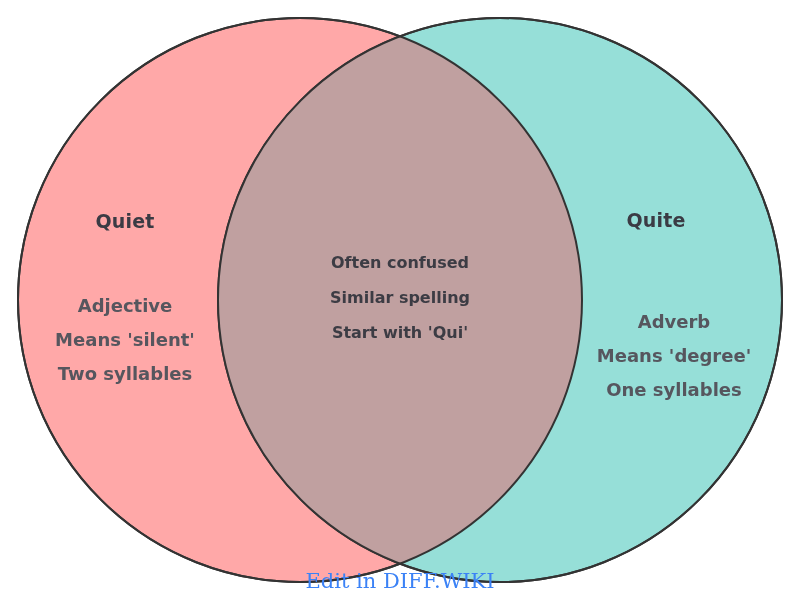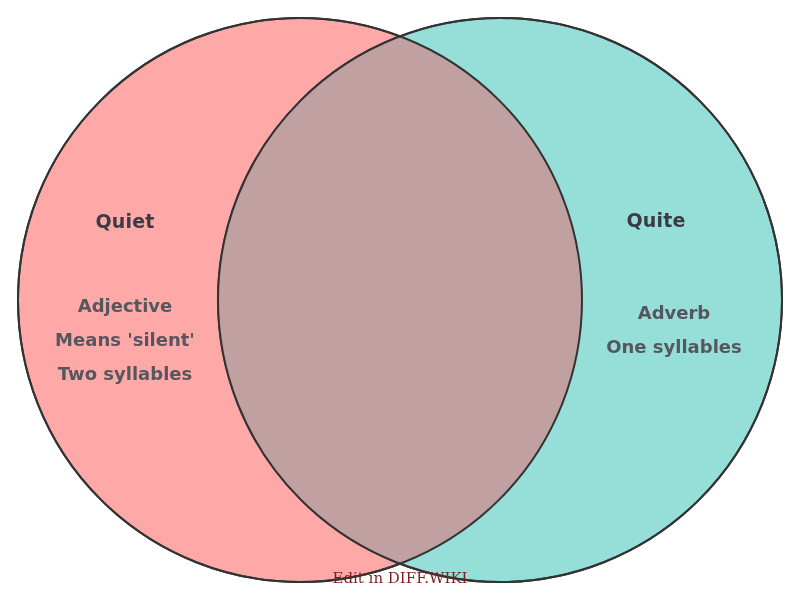--- a/index.html
+++ b/index.html
@@ -46,21 +46,21 @@
     letter-spacing: 0.2px;
   }
   .set-title.left  { left: 25px;  top: 210px; width: 200px; }
   .set-title.right { left: 556px; top: 209px; width: 200px; }
 
   .item-list {
     position: absolute;
     text-align: center;
   }
   .item-list.left  { left: 25px;  top: 289px; width: 200px; }
-  .item-list.right { left: 574px; top: 296px; width: 200px; }
+  .item-list.right { left: 574px; top: 305px; width: 200px; }
   .item-list.center{ left: 300px; top: 245px; width: 200px; }
 
   .item {
     font-size: 18px;
     font-weight: bold;
     color: #56565e;
     line-height: 34px;
     white-space: nowrap;
   }
   .item-list.center .item {
@@ -69,22 +69,22 @@
     line-height: 35px;
   }
 
   .footer-note {
     position: absolute;
     left: 0;
     top: 569px;
     width: 800px;
     text-align: center;
     font-family: "DejaVu Serif", "Liberation Serif", serif;
-    font-size: 15px;
-    color: #7f1d1d;
+    font-size: 21px;
+    color: #3b82f6;
     white-space: nowrap;
   }
 </style>
 </head>
 <body>
 
 <div id="stage">
 
   <svg id="venn-svg" viewBox="0 0 800 600">
     <defs>
@@ -112,20 +112,26 @@
     <div class="item-list left">
       <div class="item">Adjective</div>
       <div class="item">Means 'silent'</div>
       <div class="item">Two syllables</div>
     </div>
 
     <div class="set-title right">Quite</div>
 
     <div class="item-list right">
       <div class="item">Adverb</div>
+      <div class="item">Means 'degree'</div>
       <div class="item">One syllables</div>
     </div>
 
+    <div class="item-list center">
+      <div class="item">Often confused</div>
+      <div class="item">Similar spelling</div>
+      <div class="item">Start with 'Qui'</div>
+    </div>
 
     <div class="footer-note">Edit in DIFF.WIKI</div>
 
   </div>
 </div>
 
 </body></html>

